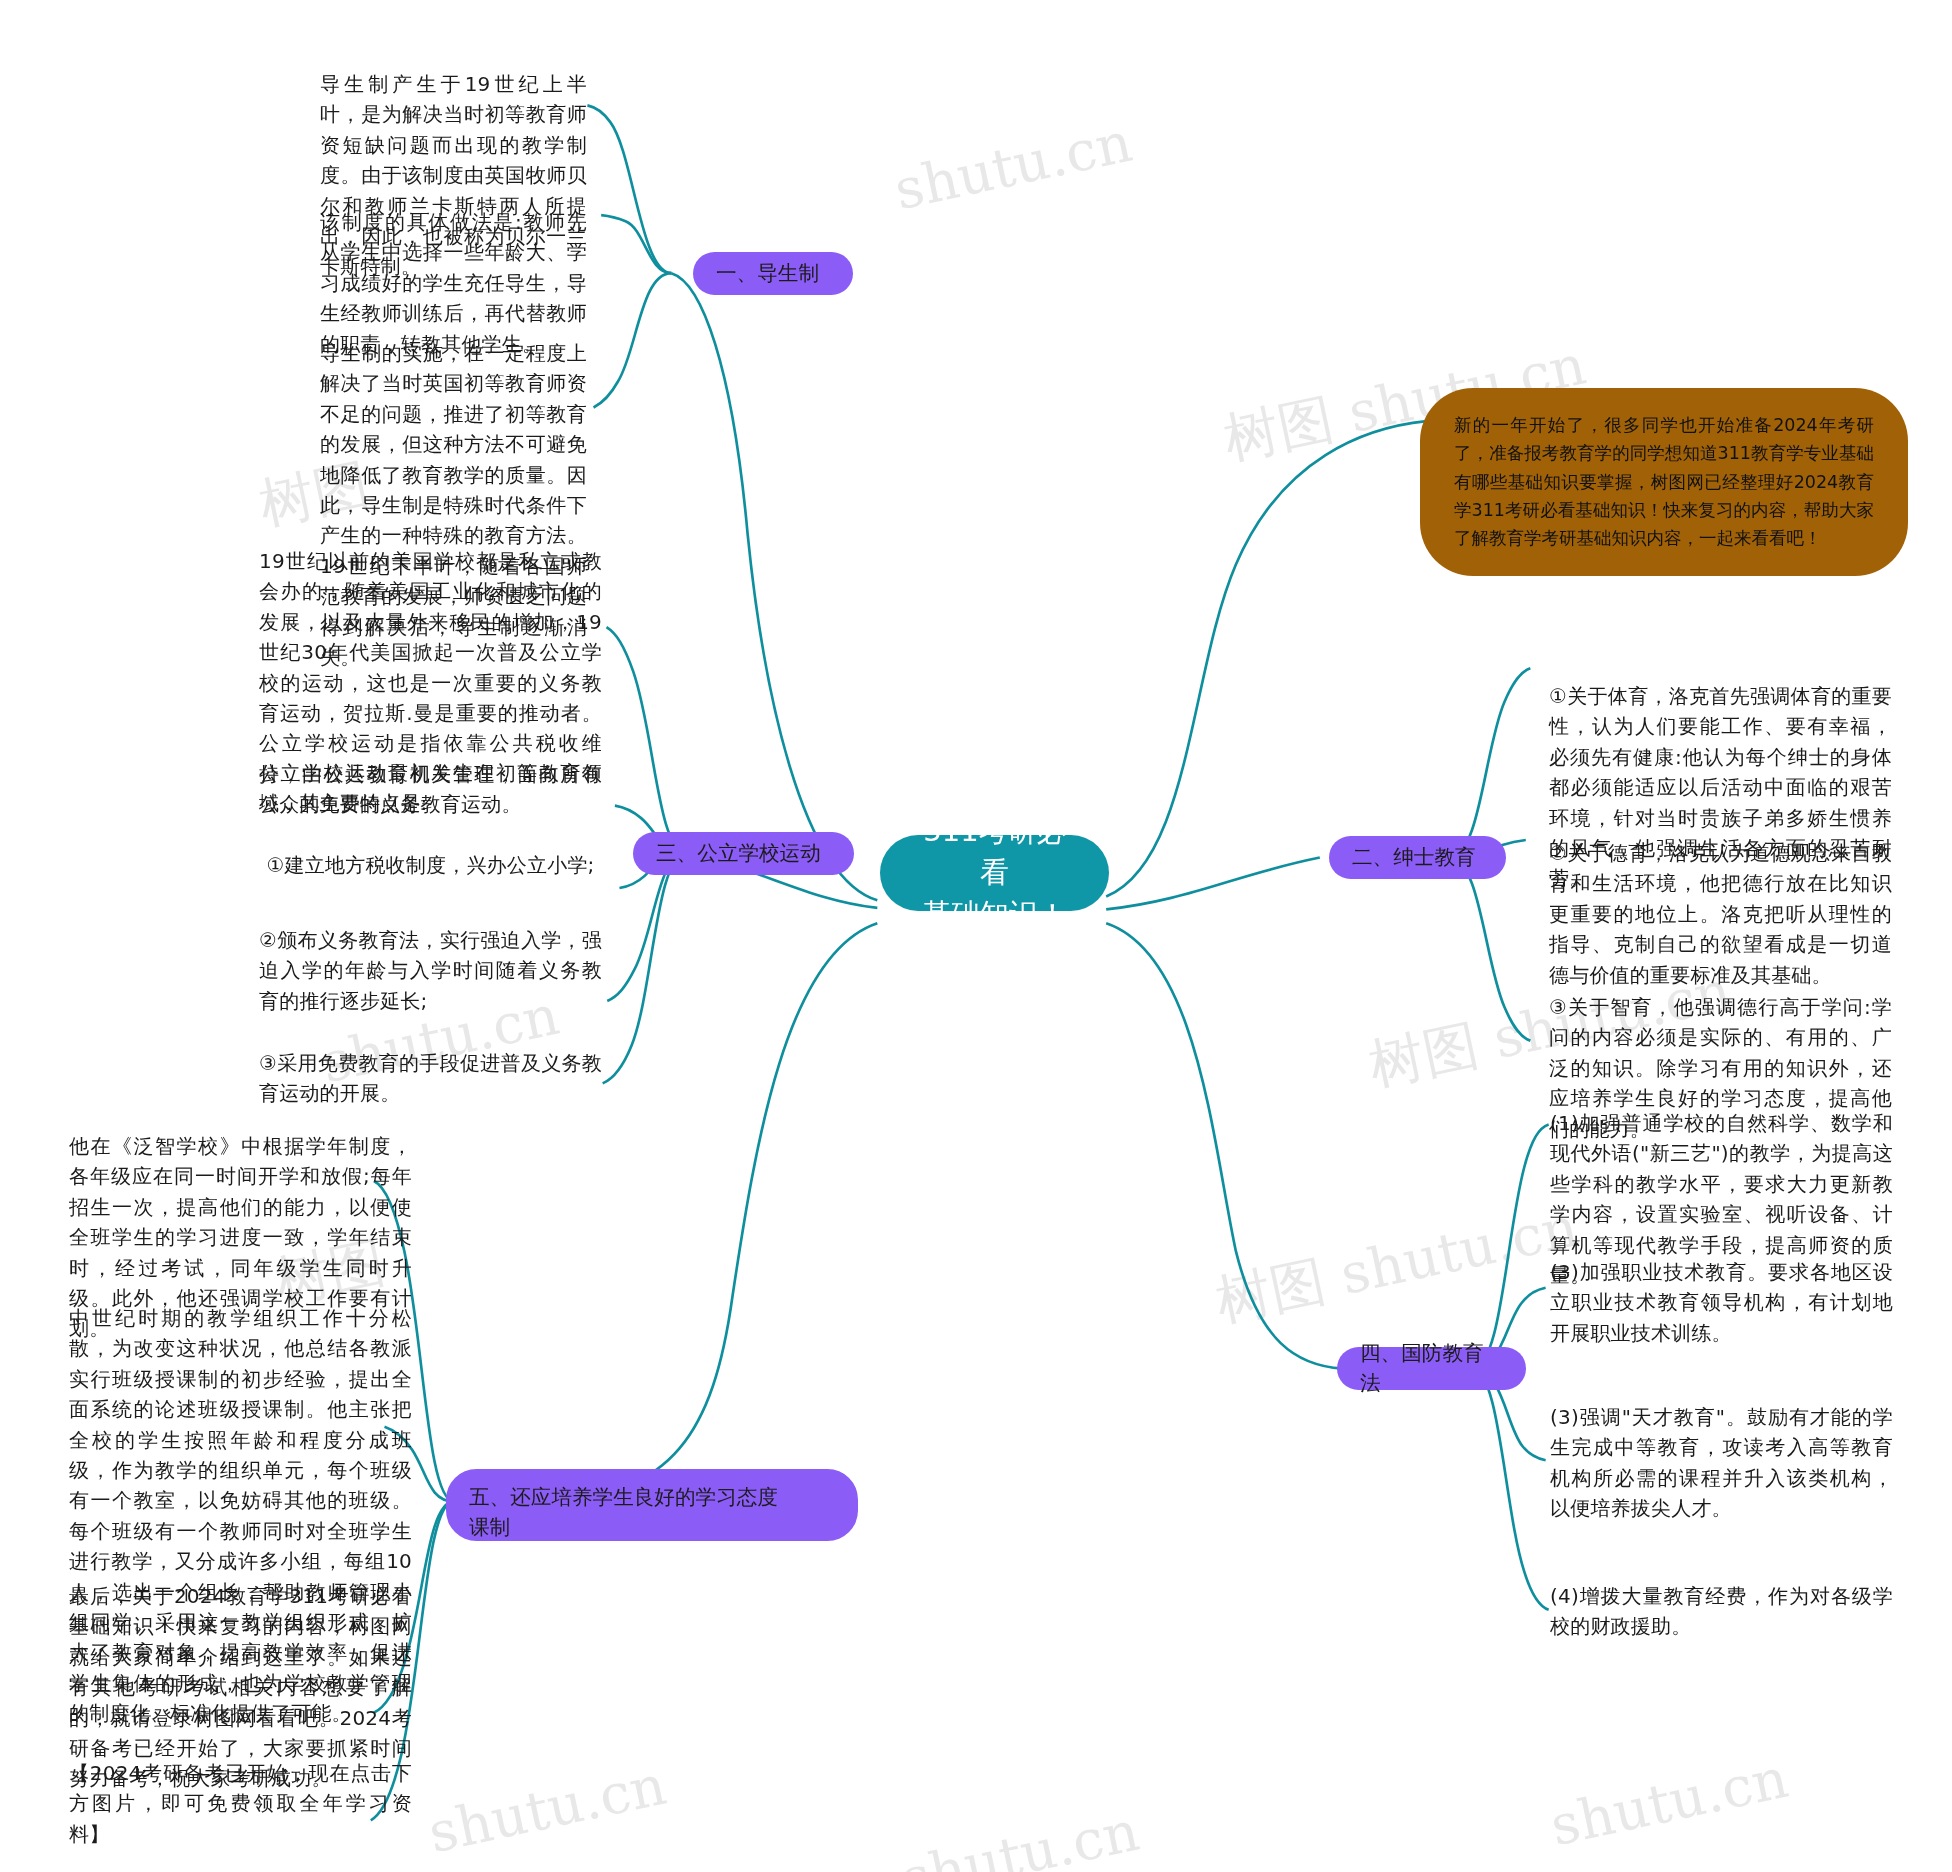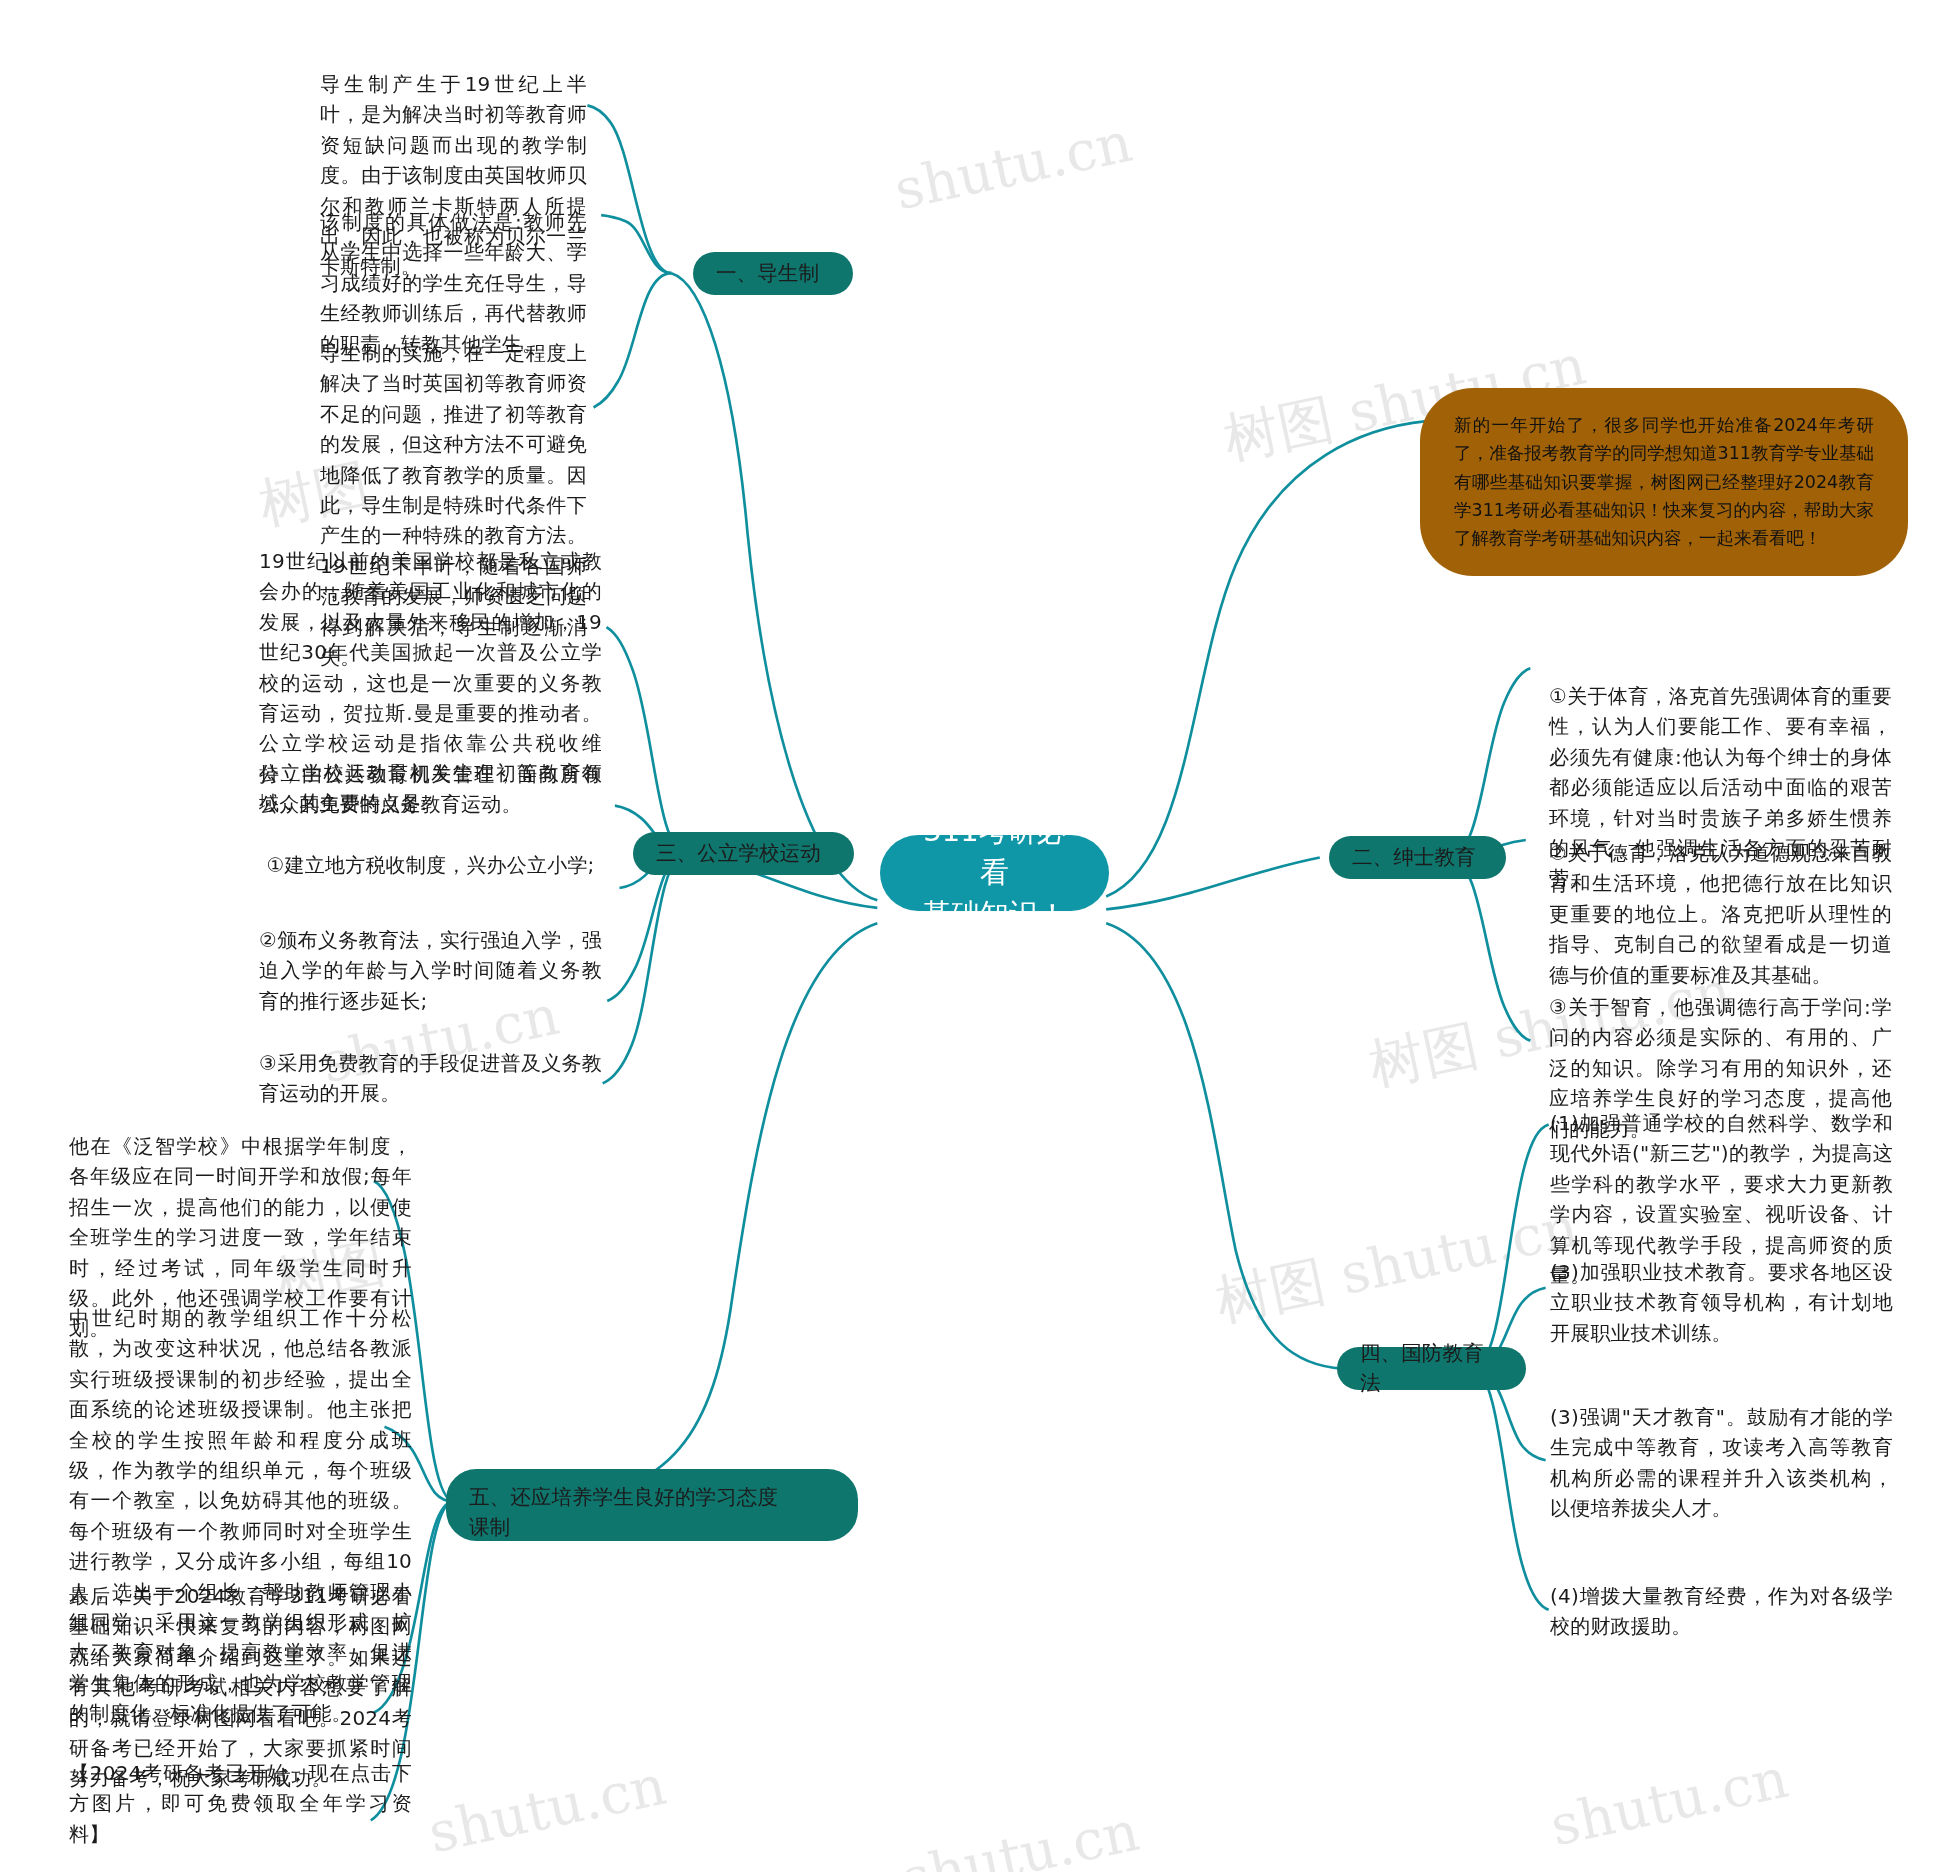--- a/index.html
+++ b/index.html
@@ -42,21 +42,21 @@
     display:flex; align-items:center; justify-content:center;
     text-align:center;
     font-size: 29px;
     line-height: 1.42;
     padding: 18.3px 30.5px;
     white-space: pre-line;
     box-shadow: 0 0.8px 0 rgba(0,0,0,0.03);
   }
   .node-branch {
     position:absolute;
-    background: #0f766e;
+    background: #8b5cf6;
     color: #1b1b1b;
     border-radius: 30.5px;
     display:flex; align-items:center;
     font-size: 20.6px;
     line-height: 1.45;
     padding: 10.7px 23px;
     white-space: pre-line;
   }
   .node-intro {
     position:absolute;

